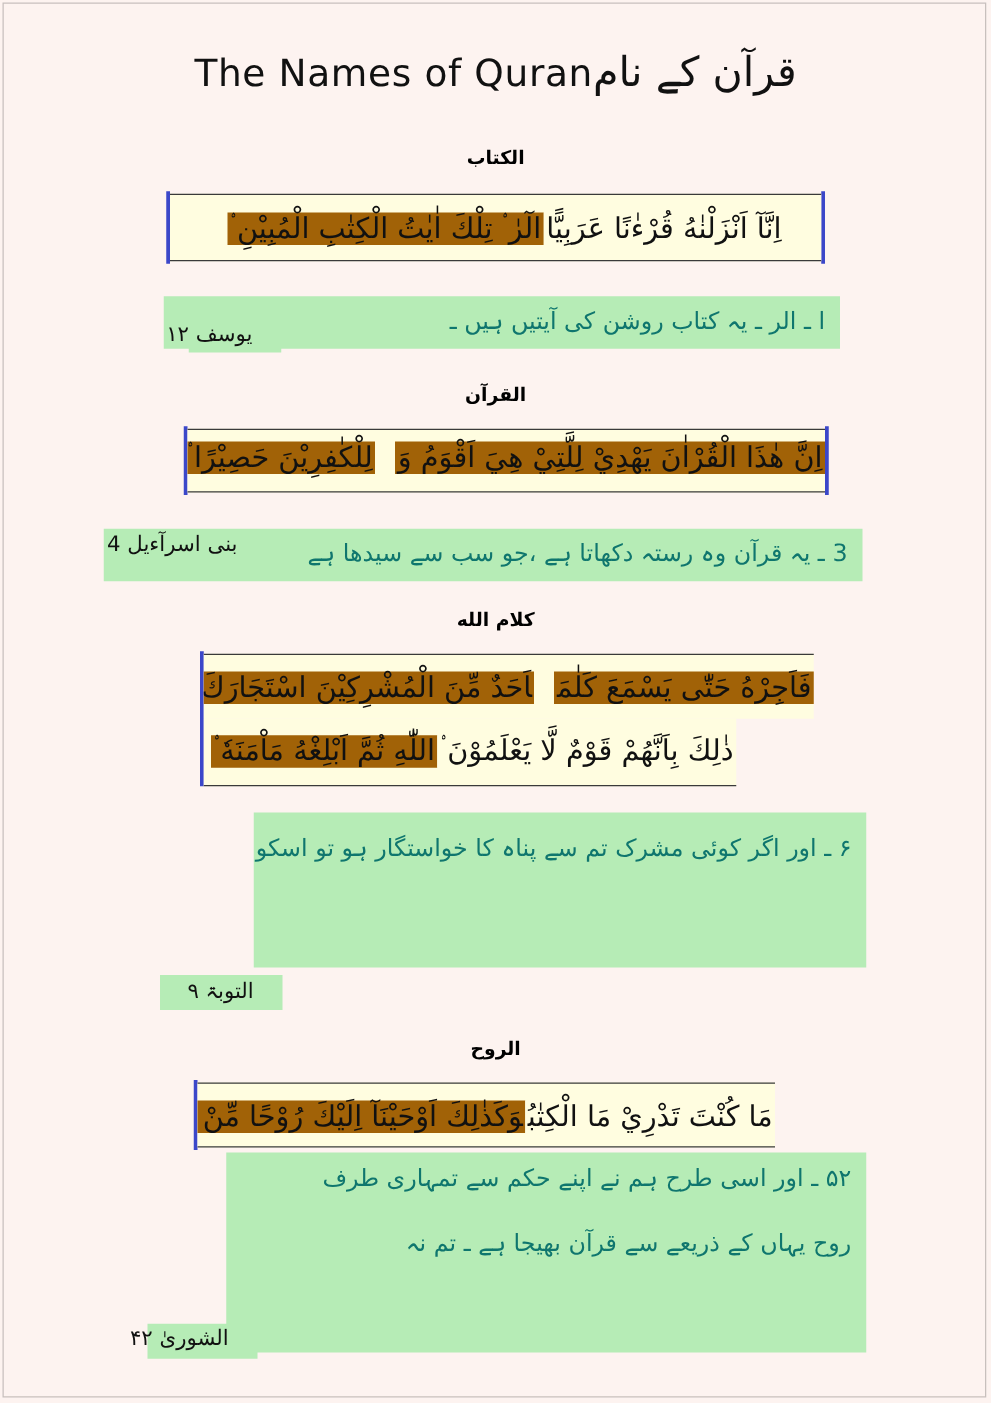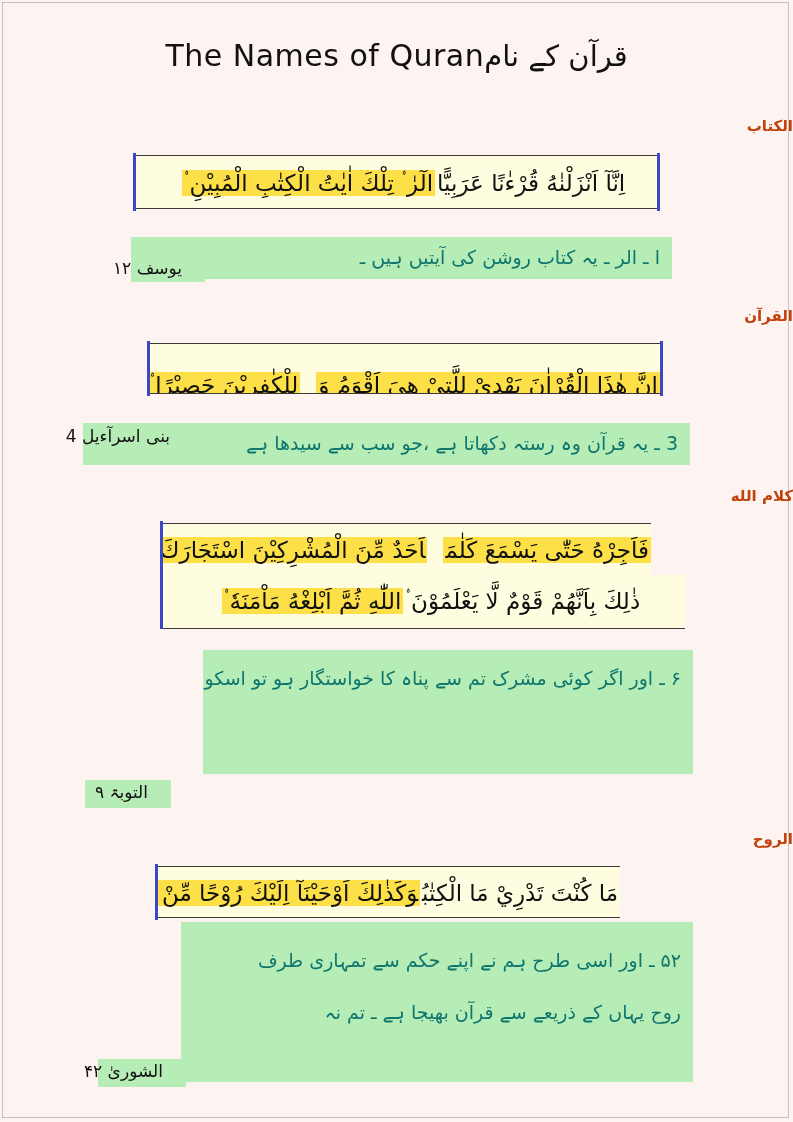--- a/index.html
+++ b/index.html
@@ -29,48 +29,48 @@
     top: 38px;
     left: 0;
     width: 793px;
     text-align: center;
     font-size: 30px;
     color: #111111;
     font-family: "DejaVu Sans", sans-serif;
     white-space: nowrap;
   }
   .title-row .t-en { letter-spacing: 0.5px; }
-  .title-row .t-ur { font-size: 29px; }
+  .title-row .t-ur { font-size: 33px; }
 
   
   .section-heading {
     position: absolute;
     width: 793px;
-    text-align: right;
-    color: #c2410c;
+    text-align: center;
+    color: #000000;
     font-size: 15px;
     font-weight: bold;
     direction: rtl;
   }
 
   
   .arabic-band {
     position: absolute;
     box-sizing: border-box;
     background: #fffde0;
     border-top: 1px solid #3a3a3a;
     border-bottom: 1px solid #3a3a3a;
     direction: rtl;
     text-align: center;
     color: #111;
     overflow: hidden;
     white-space: nowrap;
   }
   .arabic-band .hl {
-    background: #fde047;
+    background: #a16207;
     padding: 0 2px;
     margin-left: 16px;
   }
   .arabic-band .plain {
     background: #fffde0;
     padding: 0 2px;
   }
   .arabic-text {
     font-size: 23px;
     line-height: 1.55;
@@ -113,20 +113,21 @@
   .ref-label {
     position: absolute;
     background: #b6ecb6;
     color: #111;
     font-size: 17px;
     direction: rtl;
     text-align: center;
     box-sizing: border-box;
     padding: 2px 23px;
     white-space: nowrap;
+    margin-left: 20px;
   }
 </style>
 </head>
 <body>
 
 <div class="page-border"></div>
 
 <div class="title-row">
   <span class="t-en">The Names of Quran</span><span class="t-ur">قرآن کے نام</span>
 </div>
@@ -141,48 +142,48 @@
 
 <div class="urdu-block" style="left:131px; top:237px; width:541px; height:42px;">
   <span class="urdu-line">ا ـ الر ـ یہ کتاب روشن کی آیتیں ہیں ـ</span>
 </div>
 <div class="ref-label" style="left:131px; top:256px; width:74px; height:26px;">یوسف ۱۲</div>
 
 <div class="section-heading" style="top:307px;">القرآن</div>
 
 <div class="side-rule-l" style="left:147px; top:341px; height:55px;"></div>
 <div class="side-rule-r" style="left:660px; top:341px; height:55px;"></div>
-<div class="arabic-band" style="left:150px; top:343px; width:510px; height:51px; padding-top:24px;">
+<div class="arabic-band" style="left:150px; top:343px; width:510px; height:51px; padding-top:5px;">
   <span class="arabic-text hl">اِنَّ هٰذَا الْقُرْاٰنَ يَهْدِيْ لِلَّتِيْ هِيَ اَقْوَمُ وَ</span><span class="arabic-text hl">لِلْكٰفِرِيْنَ حَصِيْرًا ۟</span>
 </div>
 
 <div class="urdu-block" style="left:83px; top:423px; width:607px; height:42px;">
   <span class="urdu-line">3 ـ یہ قرآن وہ رستہ دکھاتا ہے ،جو سب سے سیدھا ہے</span>
 </div>
 <div class="ref-label" style="left:83px; top:424px; width:110px; height:26px;">بنی اسرآءیل 4</div>
 
 <div class="section-heading" style="top:487px;">کلام الله</div>
 
 <div class="side-rule-l" style="left:160px; top:521px; height:108px;"></div>
 <div class="arabic-band" style="left:163px; top:523px; width:488px; height:52px; padding-top:9px; border-bottom:none;">
   <span class="arabic-text hl">فَاَجِرْهُ حَتّٰى يَسْمَعَ كَلٰمَ</span><span class="arabic-text hl">اَحَدٌ مِّنَ الْمُشْرِكِيْنَ اسْتَجَارَكَ</span>
 </div>
-<div class="arabic-band" style="left:163px; top:575px; width:522px; height:54px; padding-top:9px; border-top:none;">
+<div class="arabic-band" style="left:163px; top:575px; width:426px; height:54px; padding-top:9px; border-top:none;">
   <span class="arabic-text plain">ذٰلِكَ بِاَنَّهُمْ قَوْمٌ لَّا يَعْلَمُوْنَ ۟</span><span class="arabic-text hl">اللّٰهِ ثُمَّ اَبْلِغْهُ مَاْمَنَهٗ ۟</span>
 </div>
 
 <div class="urdu-block" style="left:203px; top:650px; width:490px; height:124px; padding-top:12px;">
   <span class="urdu-line">۶ ـ اور اگر کوئی مشرک تم سے پناہ کا خواستگار ہو تو اسکو پناہ</span>
 </div>
-<div class="ref-label" style="left:85px; top:780px; width:86px; height:28px;">التوبۃ ۹</div>
+<div class="ref-label" style="left:108px; top:780px; width:98px; height:28px;">التوبۃ ۹</div>
 
 <div class="section-heading" style="top:830px;">الروح</div>
 
 <div class="side-rule-l" style="left:155px; top:864px; height:56px;"></div>
 <div class="arabic-band" style="left:158px; top:866px; width:462px; height:52px; padding-top:9px;">
   <span class="arabic-text plain">مَا كُنْتَ تَدْرِيْ مَا الْكِتٰبُ</span><span class="arabic-text hl">وَكَذٰلِكَ اَوْحَيْنَآ اِلَيْكَ رُوْحًا مِّنْ اَمْرِنَا ۟</span>
 </div>
 
-<div class="urdu-block" style="left:181px; top:922px; width:512px; height:160px; padding-top:22px;">
+<div class="urdu-block" style="left:181px; top:922px; width:512px; height:160px; padding-top:5px;">
   <span class="urdu-line">۵۲ ـ اور اسی طرح ہم نے اپنے حکم سے تمہاری طرف</span>
   <span class="urdu-line" style="margin-top:20px;">روح یہاں کے ذریعے سے قرآن بھیجا ہے ـ تم نہ</span>
 </div>
 <div class="ref-label" style="left:98px; top:1059px; width:88px; height:28px;">الشوریٰ ۴۲</div>
 
 </body></html>

